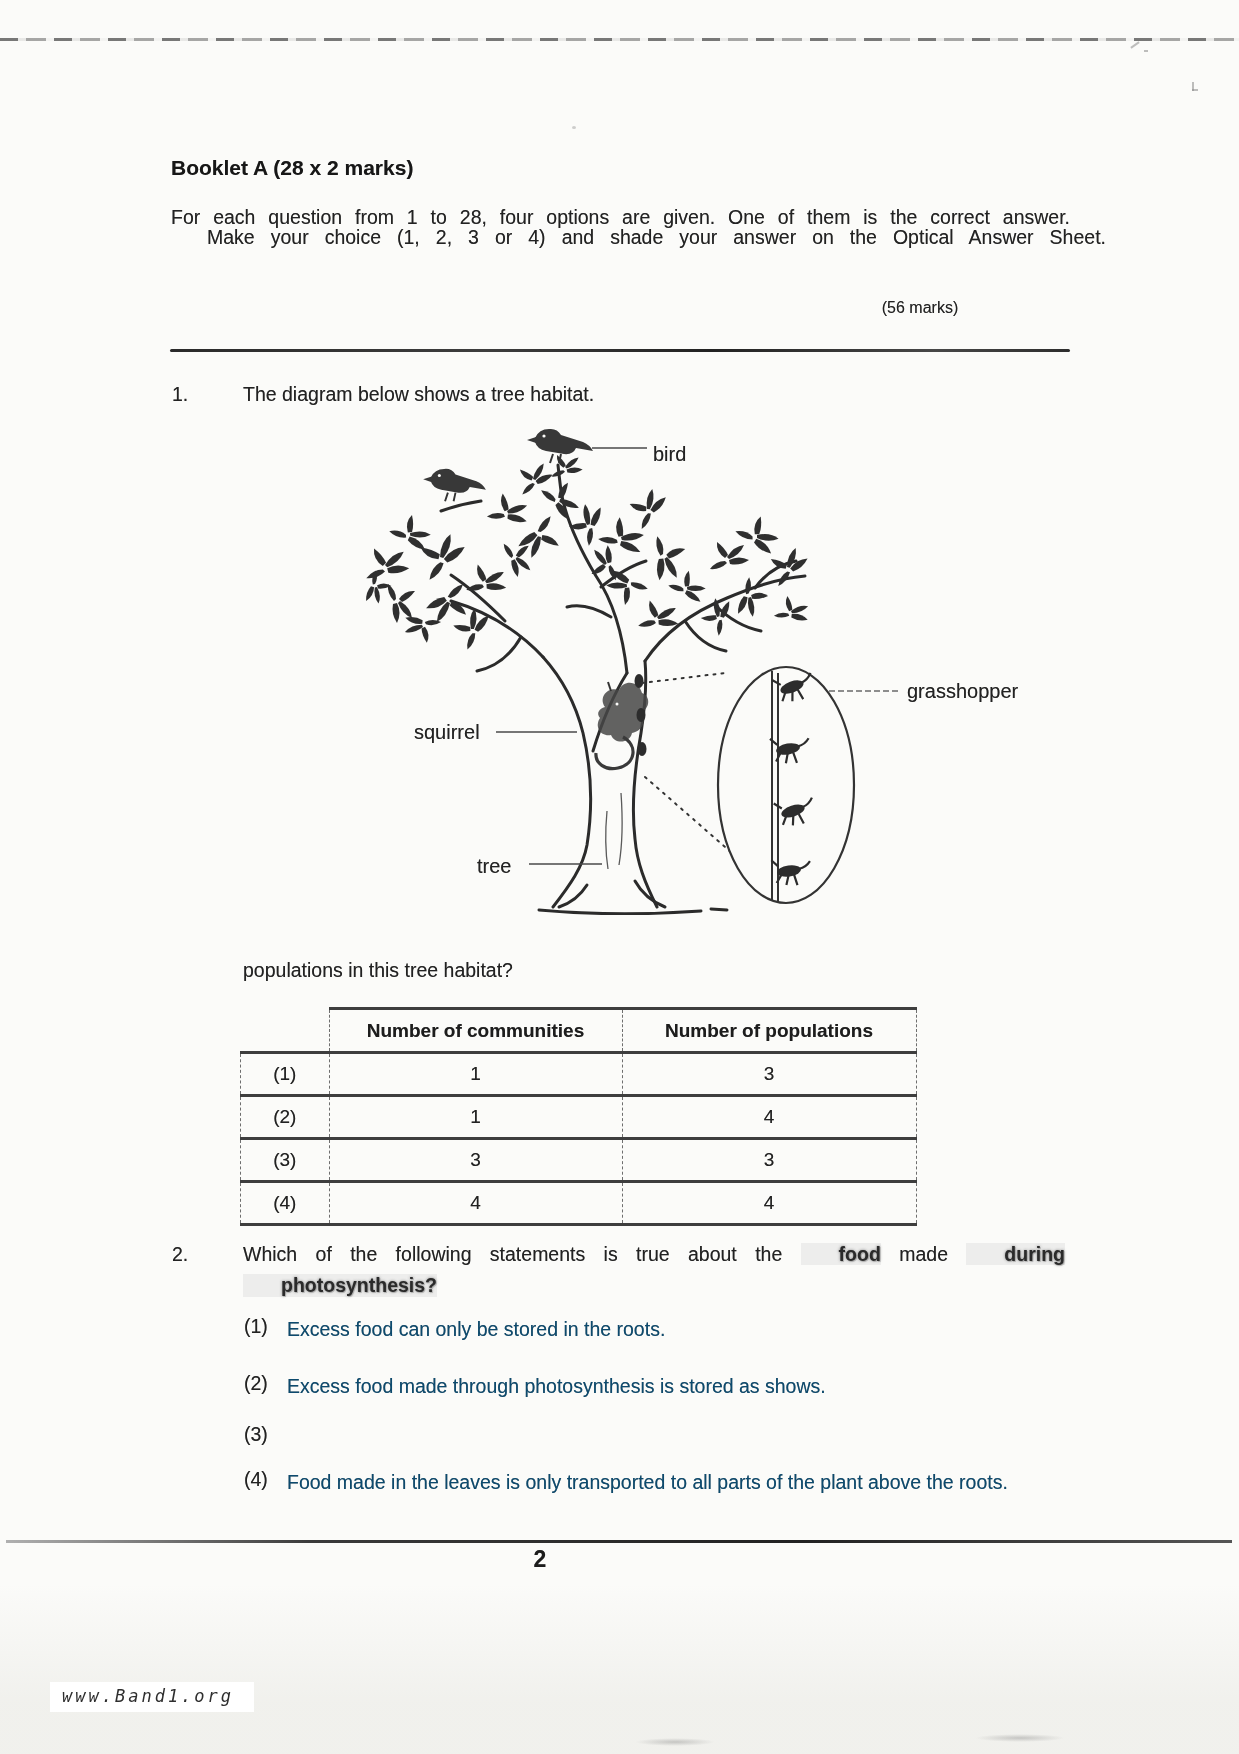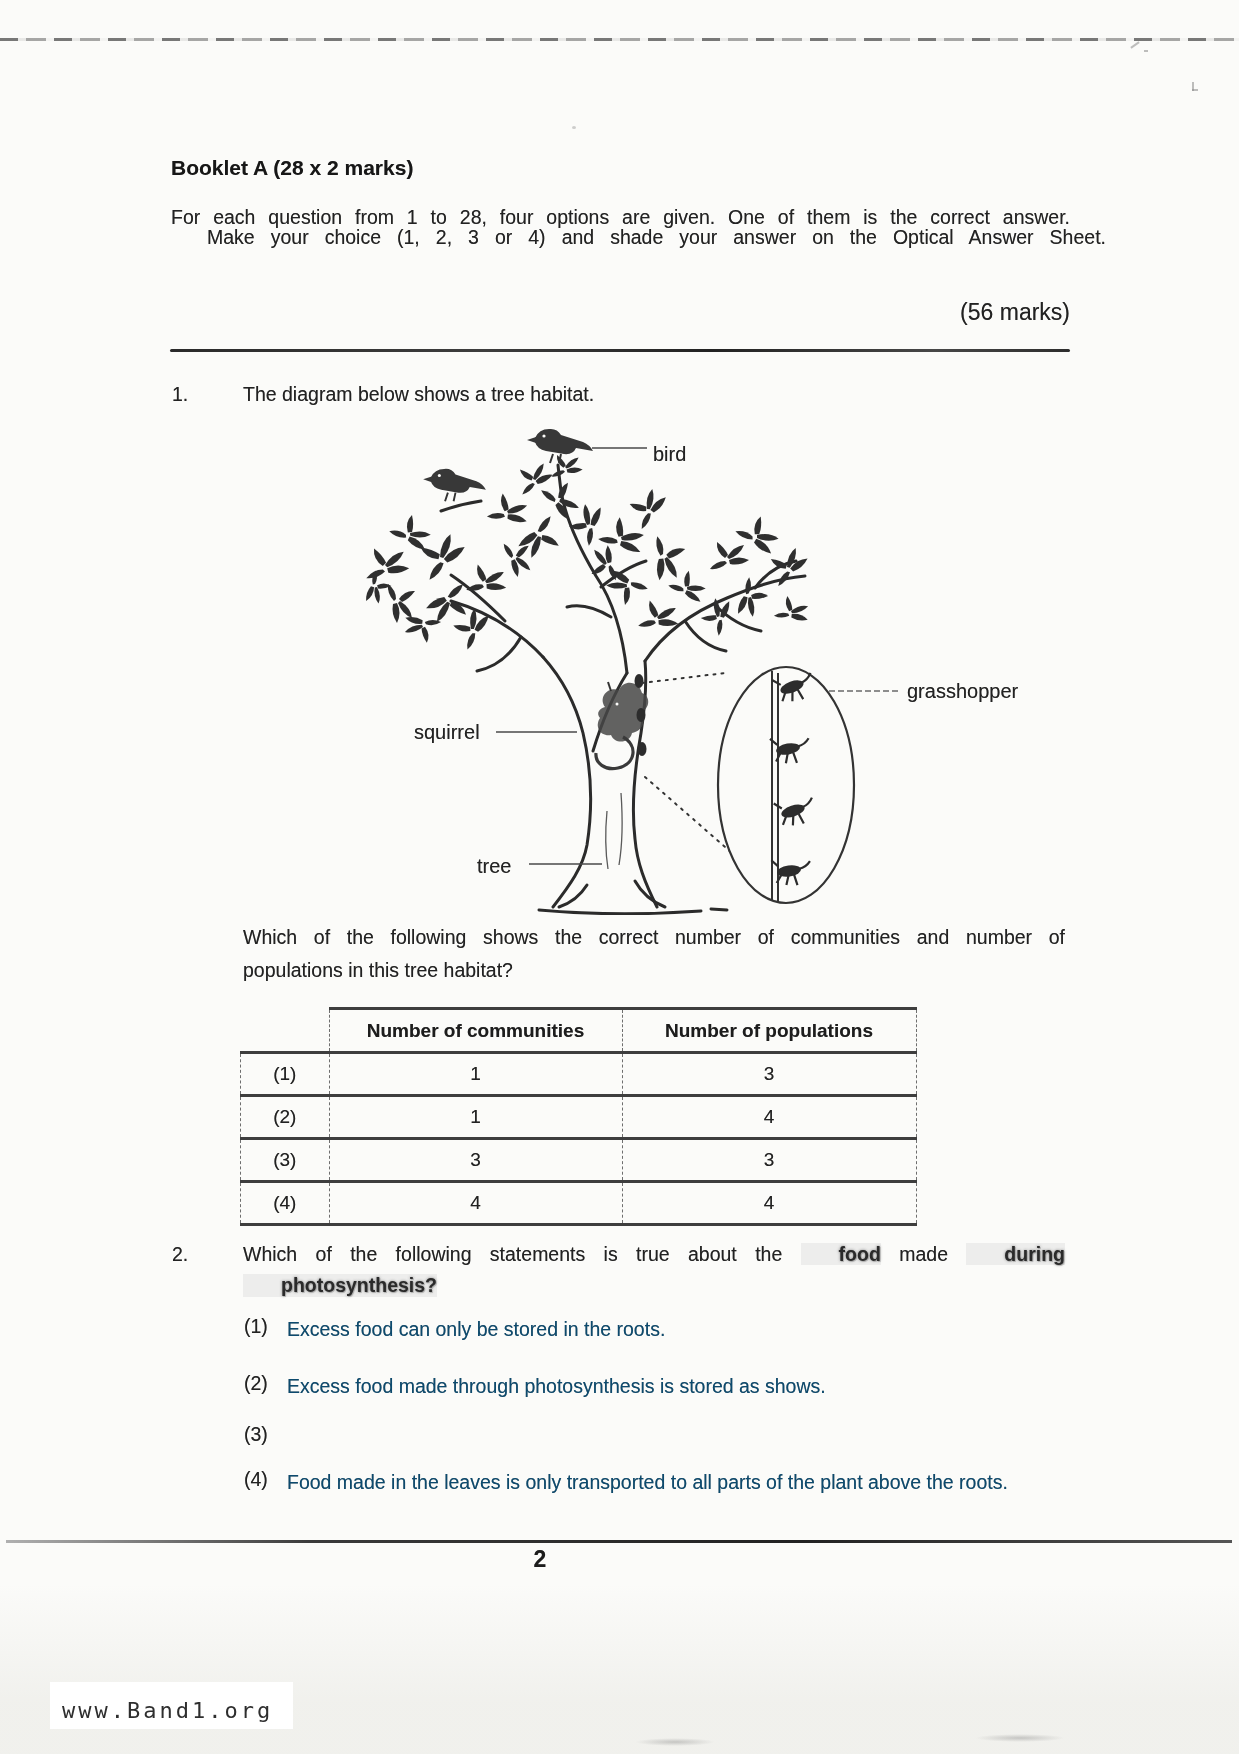--- a/index.html
+++ b/index.html
@@ -9,21 +9,21 @@
     font-family:"Liberation Sans", sans-serif;
     color:#1f1f1f;
     text-shadow:0 0 0.6px rgba(35,35,35,0.45);
   }
   
   .title { position:absolute; left:171px; top:156px; font-size:21px; font-weight:bold; color:#171717; }
   .instr { position:absolute; left:171px; width:899px; font-size:19.5px; line-height:31px; color:#222;
            text-align:justify; text-align-last:justify; white-space:nowrap; }
   .instr.l1 { top:202px; }
   .instr.l2 { top:222px;margin-left:36px; }
-  .marks { position:absolute; left:770px; top:299px; width:300px; text-align:right; font-size:23px; color:#222; }
+  .marks { position:absolute; left:770px; top:299px; width:300px; text-align:center; font-size:16px; color:#222; }
   .divider { position:absolute; left:170px; top:349px; width:900px; height:3px;
              background:linear-gradient(90deg,#2a2a2a 0%,#3d3d3d 35%,#222 60%,#474747 85%,#2d2d2d 100%); border-radius:2px; }
   
   .qnum  { position:absolute; left:172px; font-size:19.5px; color:#222; }
   .qtext { position:absolute; left:243px; font-size:19.5px; color:#222; }
   .justline { width:822px; text-align:justify; text-align-last:justify; white-space:nowrap; }
   .smudged { font-weight:bold; color:#2a2a2a;
              text-shadow:0 0 3px rgba(110,110,110,0.85), 1px 1px 0 rgba(120,120,120,0.35);
              background:rgba(170,170,170,0.16);padding-left:38px; }
   .opt-label { position:absolute; left:244px; font-size:19.5px; color:#222; }
@@ -57,23 +57,23 @@
   .qtable td { height:40px; }
   .qtable .corner { border:none; border-bottom:3px solid #3e3e3e; }
   .c-opt { width:88px; } .c-com { width:292px; } .c-pop { width:293px; }
   
   .footer-rule { position:absolute; left:6px; top:1540px; width:1226px; height:2.5px;
                  background:linear-gradient(90deg,#b0b0b0,#3a3a3a 25%,#222 65%,#555 100%); }
   .page-number { position:absolute; left:505px; top:1546px; width:70px; text-align:center;
                  font-size:23px; font-weight:bold; color:#1c1c1c; }
   .bottom-tint { position:absolute; left:0; bottom:0; width:100%; height:170px;
                  background:linear-gradient(180deg, rgba(230,230,224,0) 0%, rgba(228,228,222,0.45) 70%); }
-  .watermark { position:absolute; left:50px; top:1682px; background:#ffffff; padding:16px 20px 6px 12px;
-               font-family:"DejaVu Sans Mono", monospace; font-size:22px; letter-spacing:3px; color:#2e2e2e;
-               text-shadow:none; }
+  .watermark { position:absolute; left:50px; top:1682px; background:#ffffff; padding:4px 20px 6px 12px;
+               font-family:"DejaVu Sans Mono", monospace; font-size:17px; letter-spacing:3px; color:#2e2e2e;
+               text-shadow:none;font-style:italic; }
   
   .scanline-top { position:absolute; left:0; top:38px; width:100%; height:3px; opacity:0.75;
     background:repeating-linear-gradient(90deg, rgba(45,45,45,0.85) 0 18px, rgba(45,45,45,0.12) 18px 26px,
                rgba(45,45,45,0.55) 26px 46px, rgba(45,45,45,0.05) 46px 54px); }
   .artifact { position:absolute; background:#8a8a8a; opacity:0.55; }
   .mark-a1 { left:1130px; top:44px; width:10px; height:2px; transform:rotate(-35deg); }
   .mark-a2 { left:1144px; top:50px; width:4px; height:2px; }
   .mark-b  { left:1192px; top:82px; width:2px; height:9px; }
   .mark-b2 { left:1192px; top:89px; width:6px; height:2px; }
   .dot-1   { left:572px; top:126px; width:4px; height:3px; border-radius:50%; opacity:0.4; }
@@ -210,21 +210,20 @@
     <line class="leader" x1="141" y1="317" x2="222" y2="317"></line>
     <line class="leader" x1="174" y1="449" x2="247" y2="449"></line>
     <line class="leader-dash" x1="474" y1="276" x2="544" y2="276"></line>
 
     <text class="dlabel" x="298" y="46">bird</text>
     <text class="dlabel" x="552" y="283">grasshopper</text>
     <text class="dlabel" x="59" y="324">squirrel</text>
     <text class="dlabel" x="122" y="458">tree</text>
   </svg>
 
-  <div class="qtext justline" style="top:926px;">Which of the following shows the correct number of communities and number of</div>
   <div class="qtext" style="top:959px;">populations in this tree habitat?</div>
 
   <table class="qtable">
     <tbody>
         <tr>
       <td class="corner c-opt"></td>
       <th class="c-com">Number of communities</th>
       <th class="c-pop">Number of populations</th>
     </tr>
     <tr>

